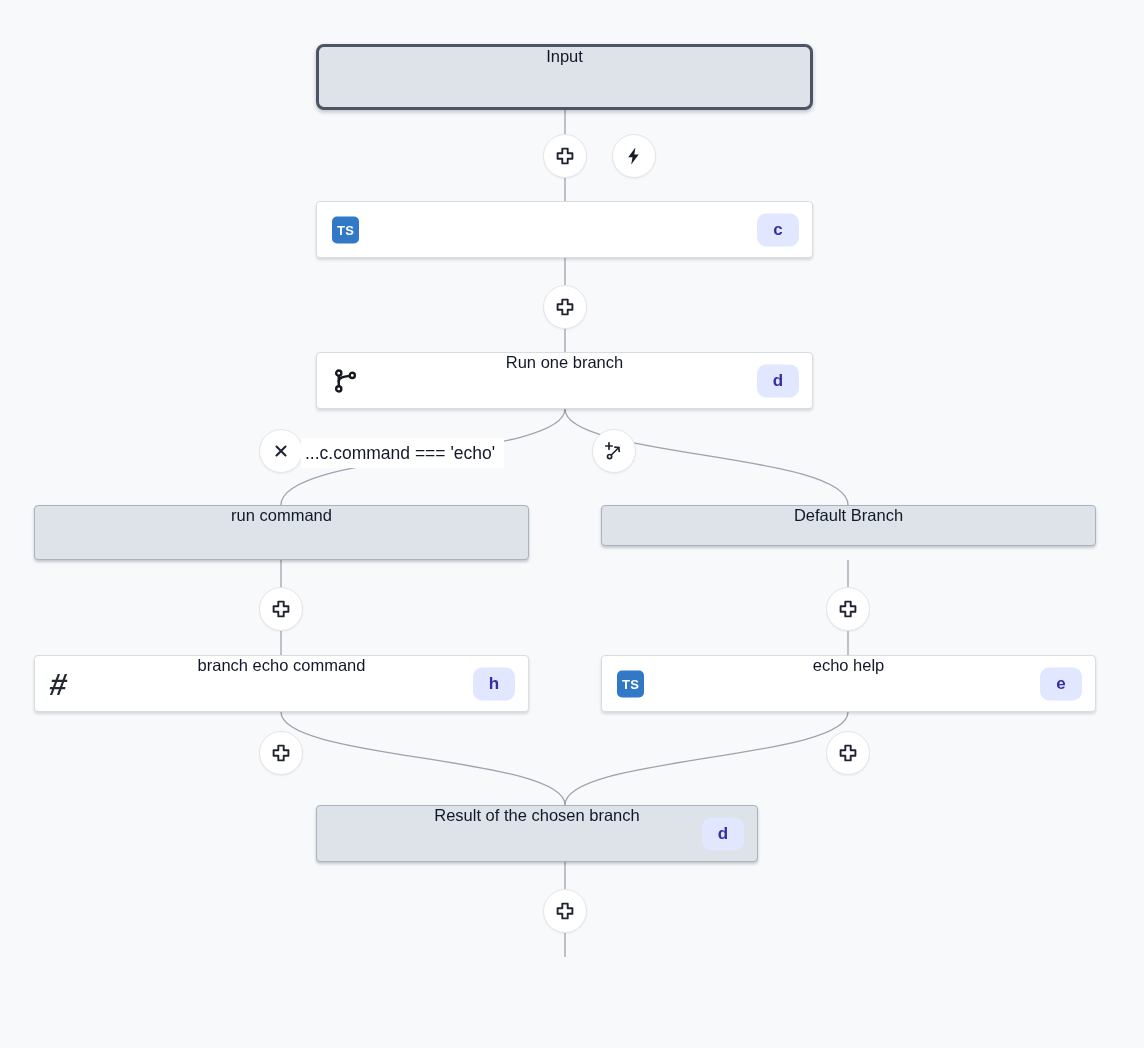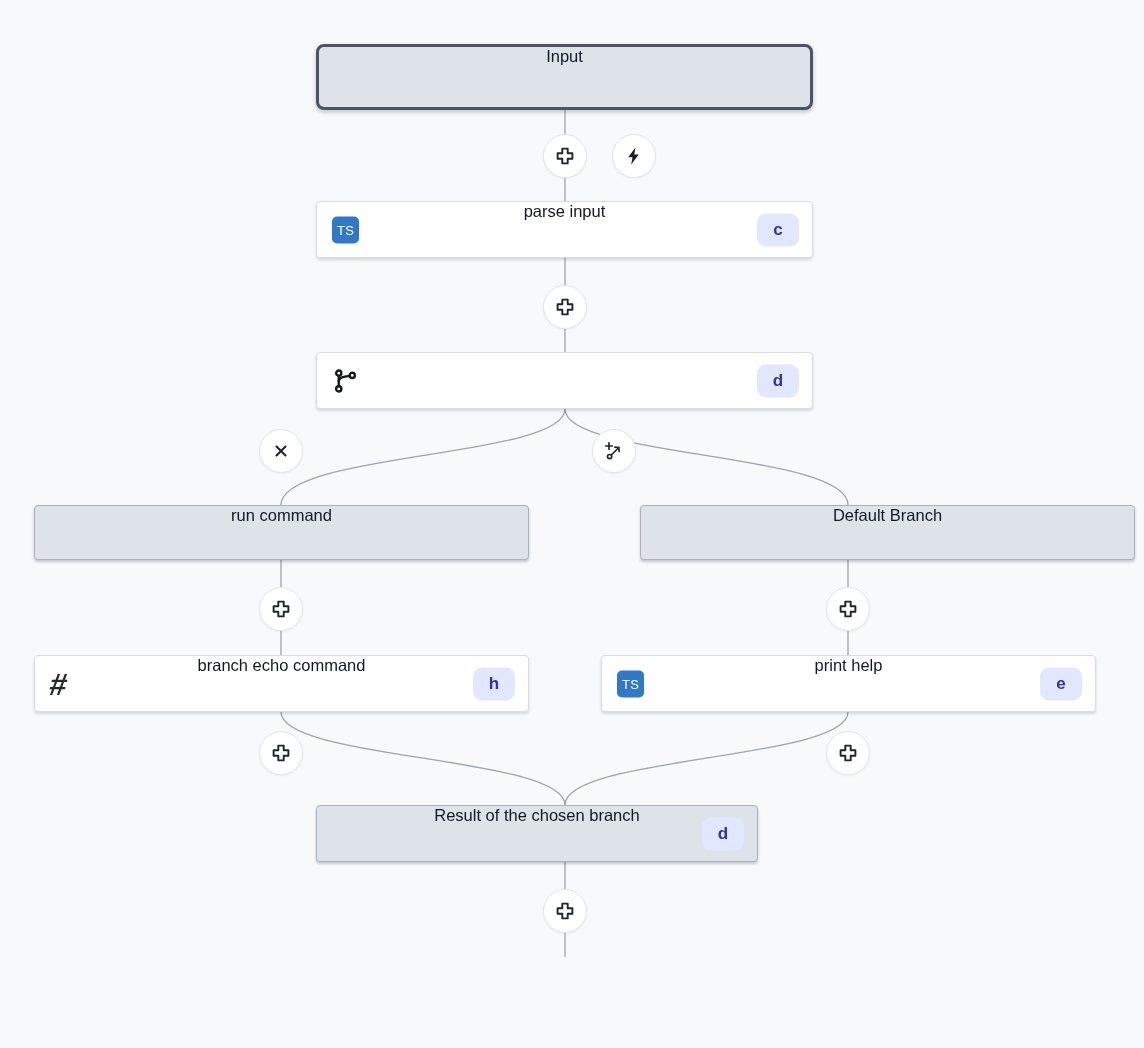--- a/index.html
+++ b/index.html
@@ -46,21 +46,21 @@
     border-radius:8px;
     box-shadow:0 2px 4px rgba(15,23,42,.25);
   }
   .icon-left{
     position:absolute;left:15px;top:50%;transform:translateY(-50%);
     display:flex;align-items:center;justify-content:center;
   }
   .ts-icon{
     width:27px;height:27px;border-radius:5px;
     background:#3178c6;color:#ffffff;
-    font-size:13px;font-weight:400;letter-spacing:.2px;
+    font-size:13px;font-weight:700;letter-spacing:.2px;
     display:flex;align-items:center;justify-content:center;
   }
   .hash-icon{
     font-size:31px;font-weight:800;color:#24282f;
     transform:translateY(-50%) skewX(-9deg);
     line-height:1;
   }
   .badge{
     position:absolute;right:13px;top:50%;transform:translateY(-50%);
     min-width:42px;height:33px;border-radius:9px;
@@ -116,48 +116,49 @@
   <div class="circle-btn" style="left:612px;top:134px;">
     <svg width="20" height="20" viewBox="0 0 20 20">
       <path d="M11.4 1.6 L4.2 11.3 H8.5 L7.2 18.4 L14.7 8.5 H10.3 Z" fill="#171c26"></path>
     </svg>
   </div>
 
   <div class="node node--white" style="left:316px;top:201px;width:497px;height:57px;">
     <span class="icon-left">
         <span class="ts-icon">TS</span>
       </span>
-    <span class="lbl">parse input</span>
     <span class="badge">c</span>
   </div>
 
   <div class="circle-btn" style="left:543px;top:285px;">
     <svg width="20" height="20" viewBox="0 0 20 20">
       <path d="M7.3 2.6 h5.4 v4.7 h4.7 v5.4 h-4.7 v4.7 h-5.4 v-4.7 h-4.7 v-5.4 h4.7 z" fill="#ffffff" stroke="#1f2430" stroke-width="1.9" stroke-linejoin="round"></path>
     </svg>
   </div>
 
   <div class="node node--white" style="left:316px;top:352px;width:497px;height:57px;">
     <span class="icon-left">
       <svg width="27" height="27" viewBox="0 0 24 24" fill="none" stroke="#15181e" stroke-width="2.1" stroke-linecap="round">
         <circle cx="6" cy="5" r="2.3"></circle>
         <circle cx="6" cy="19" r="2.3"></circle>
         <circle cx="18" cy="7" r="2.3"></circle>
         <path d="M6 7.4 V16.6"></path>
         <path d="M6 12.5 C6 8.6 10.5 8 15.6 7.4"></path>
       </svg>
     </span>
+    <span class="lbl">Run one branch</span>
     <span class="badge">d</span>
   </div>
 
   <div class="circle-btn" style="left:259px;top:429px;">
     <svg width="18" height="18" viewBox="0 0 18 18" stroke="#1f2430" stroke-width="2.1" stroke-linecap="round">
       <path d="M4.5 4.5 L13.5 13.5 M13.5 4.5 L4.5 13.5"></path>
     </svg>
   </div>
+  <div class="cond-label">...c.command === 'echo'</div>
   <div class="circle-btn" style="left:592px;top:429px;">
     <svg width="22" height="22" viewBox="0 0 22 22" fill="none" stroke="#1f2430" stroke-width="1.7" stroke-linecap="round">
       <path d="M6 2.8 v6.4 M2.8 6 h6.4"></path>
       <circle cx="6.6" cy="16.6" r="2.1"></circle>
       <path d="M8.3 15 L15.8 7.5"></path>
       <path d="M15.8 7.5 L11.9 7.1 M15.8 7.5 L16.2 11.4"></path>
     </svg>
   </div>
 
   <div class="node node--header" style="left:34px;top:505px;width:495px;height:55px;">
@@ -174,33 +175,33 @@
       </span>
     <span class="lbl">branch echo command</span>
     <span class="badge">h</span>
   </div>
   <div class="circle-btn" style="left:259px;top:731px;">
     <svg width="20" height="20" viewBox="0 0 20 20">
       <path d="M7.3 2.6 h5.4 v4.7 h4.7 v5.4 h-4.7 v4.7 h-5.4 v-4.7 h-4.7 v-5.4 h4.7 z" fill="#ffffff" stroke="#1f2430" stroke-width="1.9" stroke-linejoin="round"></path>
     </svg>
   </div>
 
-  <div class="node node--header" style="left:601px;top:505px;width:495px;height:55px;margin-left:39px;">
+  <div class="node node--header" style="left:601px;top:505px;width:495px;height:41px;">
     <span class="lbl">Default Branch</span>
   </div>
   <div class="circle-btn" style="left:826px;top:587px;">
     <svg width="20" height="20" viewBox="0 0 20 20">
       <path d="M7.3 2.6 h5.4 v4.7 h4.7 v5.4 h-4.7 v4.7 h-5.4 v-4.7 h-4.7 v-5.4 h4.7 z" fill="#ffffff" stroke="#1f2430" stroke-width="1.9" stroke-linejoin="round"></path>
     </svg>
   </div>
   <div class="node node--white" style="left:601px;top:655px;width:495px;height:57px;">
     <span class="icon-left">
         <span class="ts-icon">TS</span>
       </span>
-    <span class="lbl">print help</span>
+    <span class="lbl">echo help</span>
     <span class="badge">e</span>
   </div>
   <div class="circle-btn" style="left:826px;top:731px;">
     <svg width="20" height="20" viewBox="0 0 20 20">
       <path d="M7.3 2.6 h5.4 v4.7 h4.7 v5.4 h-4.7 v4.7 h-5.4 v-4.7 h-4.7 v-5.4 h4.7 z" fill="#ffffff" stroke="#1f2430" stroke-width="1.9" stroke-linejoin="round"></path>
     </svg>
   </div>
 
   <div class="node node--header" style="left:316px;top:805px;width:442px;height:57px;">
     <span class="lbl">Result of the chosen branch</span>

